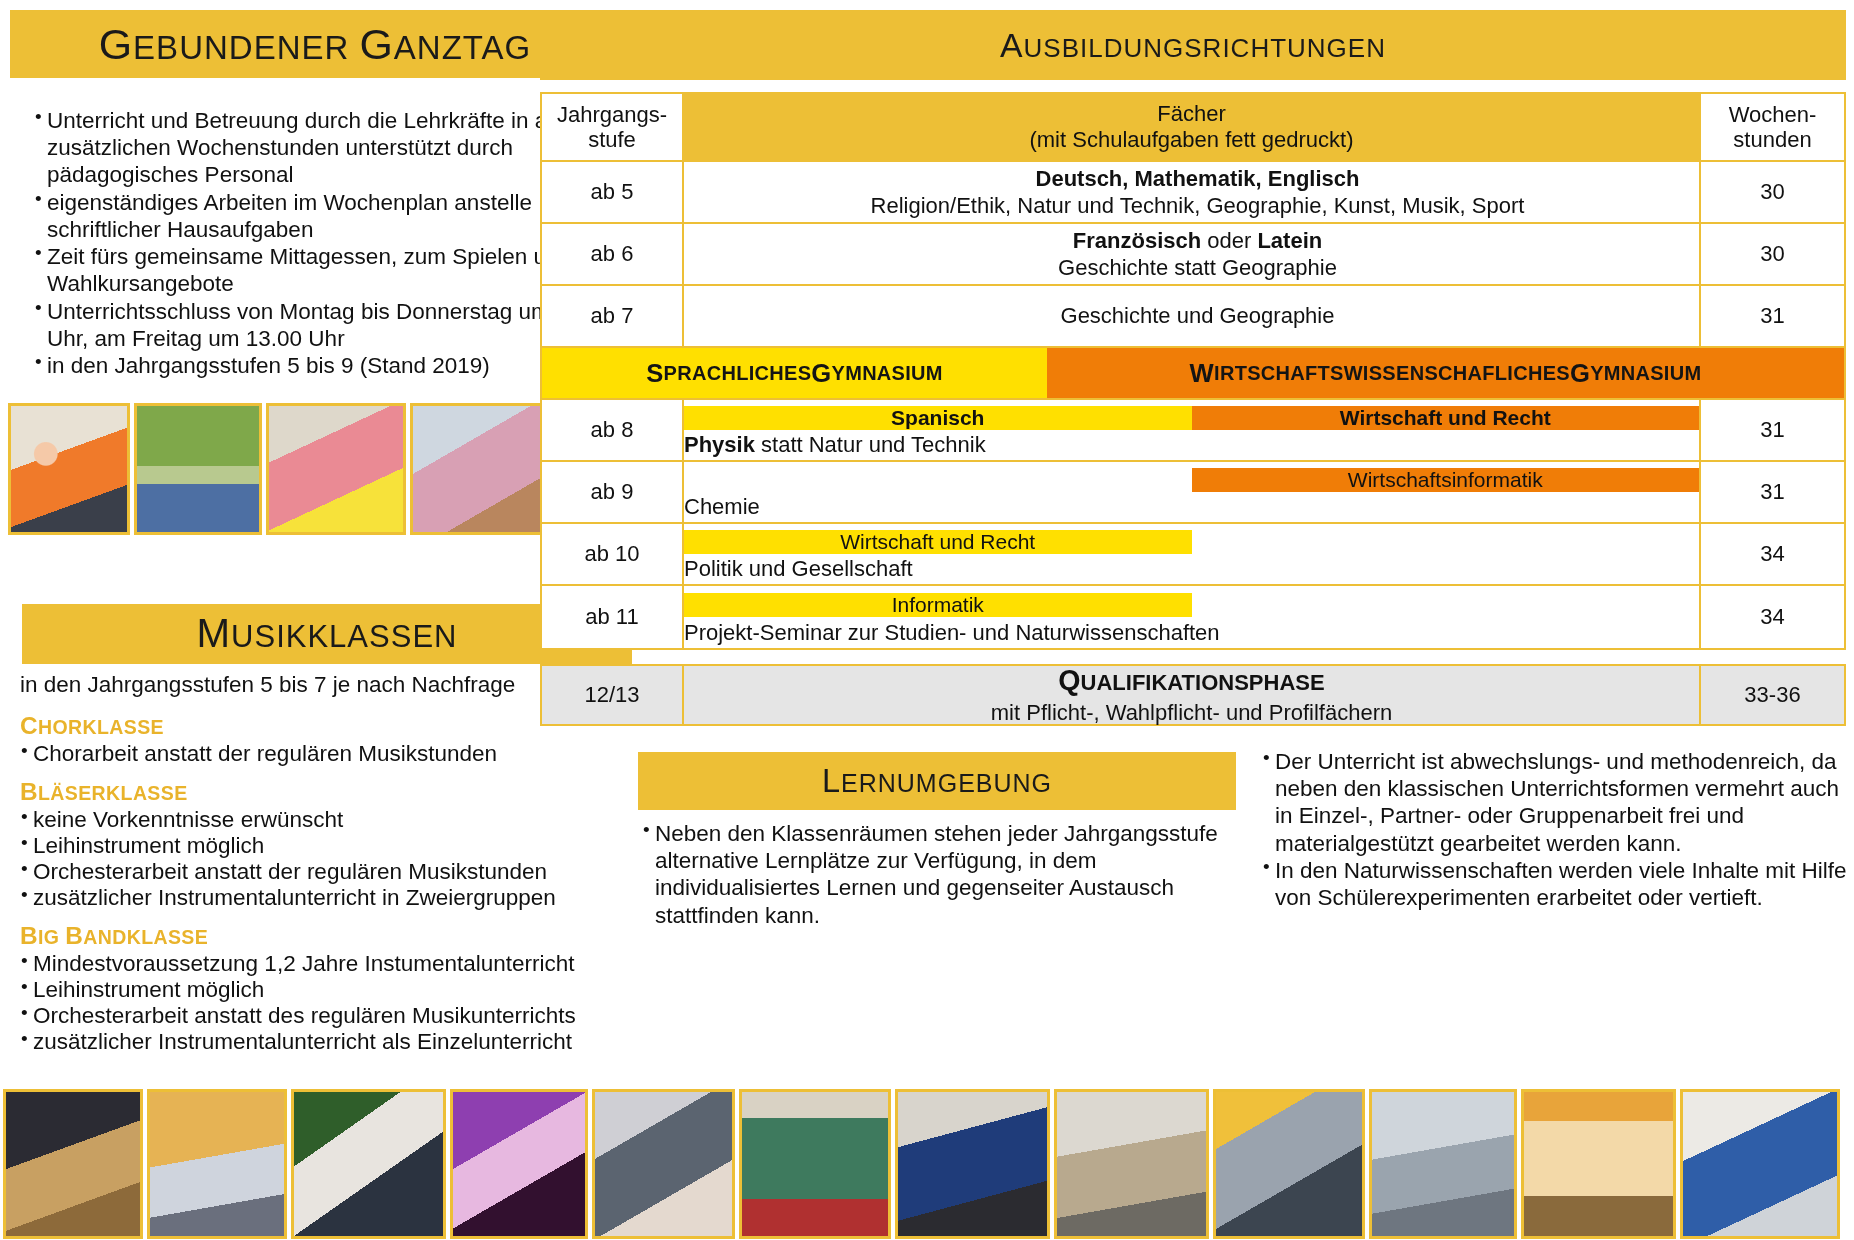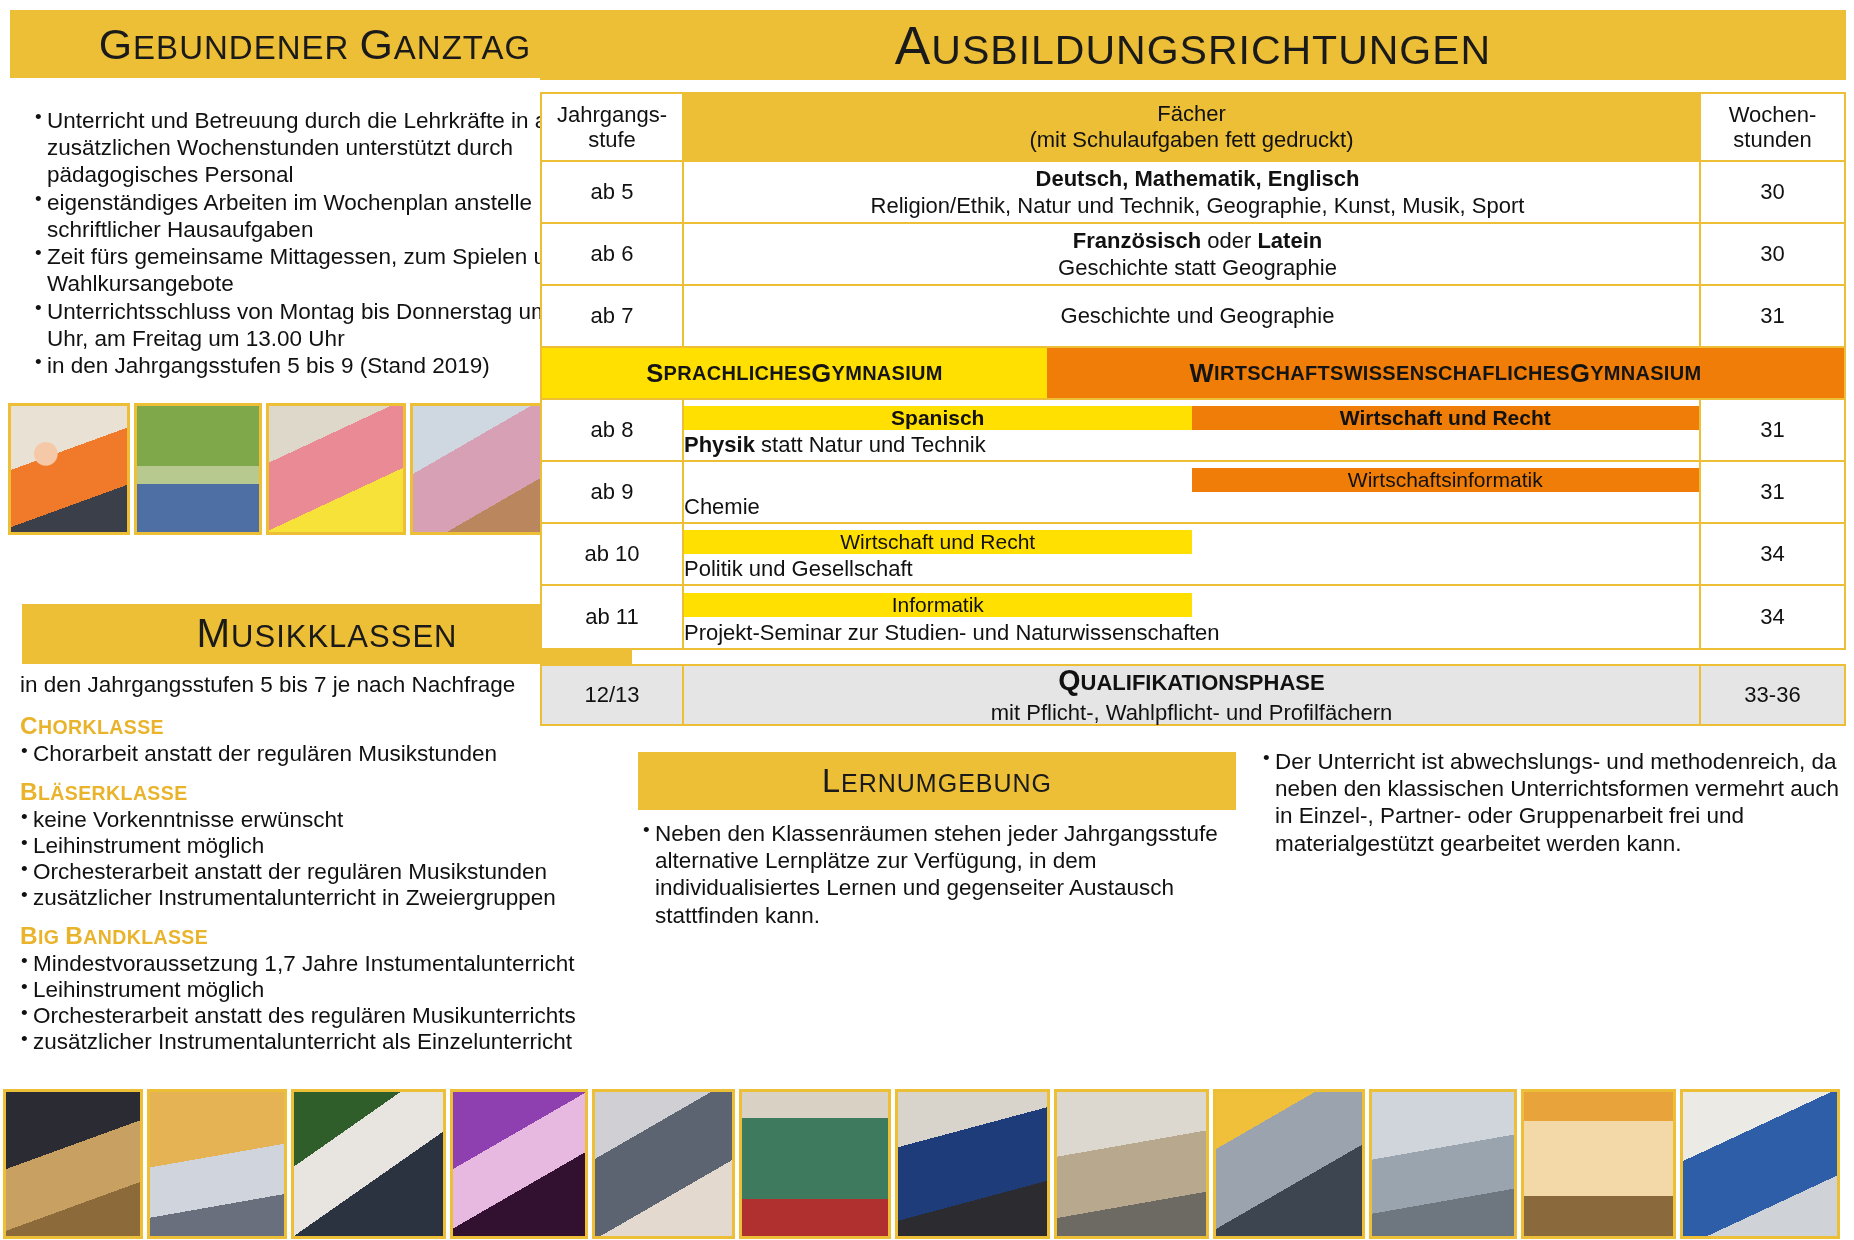--- a/index.html
+++ b/index.html
@@ -56,21 +56,21 @@
   #musik-body { position: absolute; left: 20px; top: 672px; width: 600px; }
   .musik-intro { font-size: 22.5px; color: #111; margin-bottom: 14px; }
   .sub-head {
     color: #E9B32B; font-weight: bold; font-size: 19.5px;
     letter-spacing: .4px; margin: 11px 0 1px 0;
   }
   .sub-head .sc-first { font-size: 1.25em; }
   #musik-body ul.bullets { font-size: 22.5px; line-height: 1.155; }
 
   #bar-ausbildung { height: 70px; width: 1306px; }
-  #bar-ausbildung .cap { font-size: 41px; }
+  #bar-ausbildung .cap { font-size: 26px; }
 
   
   .tbl {
     position: absolute; left: 540px; top: 92px;
     width: 1306px;
     border: 2.5px solid #EDBF36;
     background: #ffffff;
   }
   .trow { display: flex; border-bottom: 2.5px solid #EDBF36; }
   .trow:last-child { border-bottom: none; }
@@ -212,21 +212,21 @@
     <div class="sub-head"><span class="sc-first">B</span><span>LÄSERKLASSE</span></div>
     <ul class="bullets">
       <li>keine Vorkenntnisse erwünscht</li>
       <li>Leihinstrument möglich</li>
       <li>Orchesterarbeit anstatt der regulären Musikstunden</li>
       <li>zusätzlicher Instrumentalunterricht in Zweiergruppen</li>
     </ul>
 
     <div class="sub-head"><span class="sc-first">B</span><span>IG</span> <span class="sc-first">B</span><span>ANDKLASSE</span></div>
     <ul class="bullets">
-      <li>Mindestvoraussetzung 1,7 Jahre Instumentalunterricht</li>
+      <li>Mindestvoraussetzung 1,2 Jahre Instumentalunterricht</li>
       <li>Leihinstrument möglich</li>
       <li>Orchesterarbeit anstatt des regulären Musikunterrichts</li>
       <li>zusätzlicher Instrumentalunterricht als Einzelunterricht</li>
     </ul>
   </div>
 
   <div class="section-bar" id="bar-ausbildung" style="position:absolute;left:540px;top:10px;">
     <span class="cap"><span class="sc-first">A</span><span>USBILDUNGSRICHTUNGEN</span></span>
   </div>
 
@@ -365,20 +365,21 @@
 
   <div class="section-bar" id="bar-lern">
     <span class="cap"><span class="sc-first">L</span><span>ERNUMGEBUNG</span></span>
   </div>
   <ul class="bullets" id="lern-list">
     <li>Neben den Klassenräumen stehen jeder Jahrgangsstufe alternative Lernplätze zur Verfügung, in dem individualisiertes Lernen und gegenseiter Austausch stattfinden kann.</li>
   </ul>
 
   <ul class="bullets" id="method-list">
     <li>Der Unterricht ist abwechslungs- und methodenreich, da neben den klassischen Unterrichtsformen vermehrt auch in Einzel-, Partner- oder Gruppenarbeit frei und materialgestützt gearbeitet werden kann.</li>
+    <li>In den Naturwissenschaften werden viele Inhalte mit Hilfe von Schülerexperimenten erarbeitet oder vertieft.</li>
   </ul>
 
   <div class="photo-strip" id="strip-bottom">
     <div class="photo" style="width:140px">
         <div class="ph ph5"></div>
       </div>
     <div class="photo" style="width:140px">
         <div class="ph ph6"></div>
       </div>
     <div class="photo" style="width:155px">

